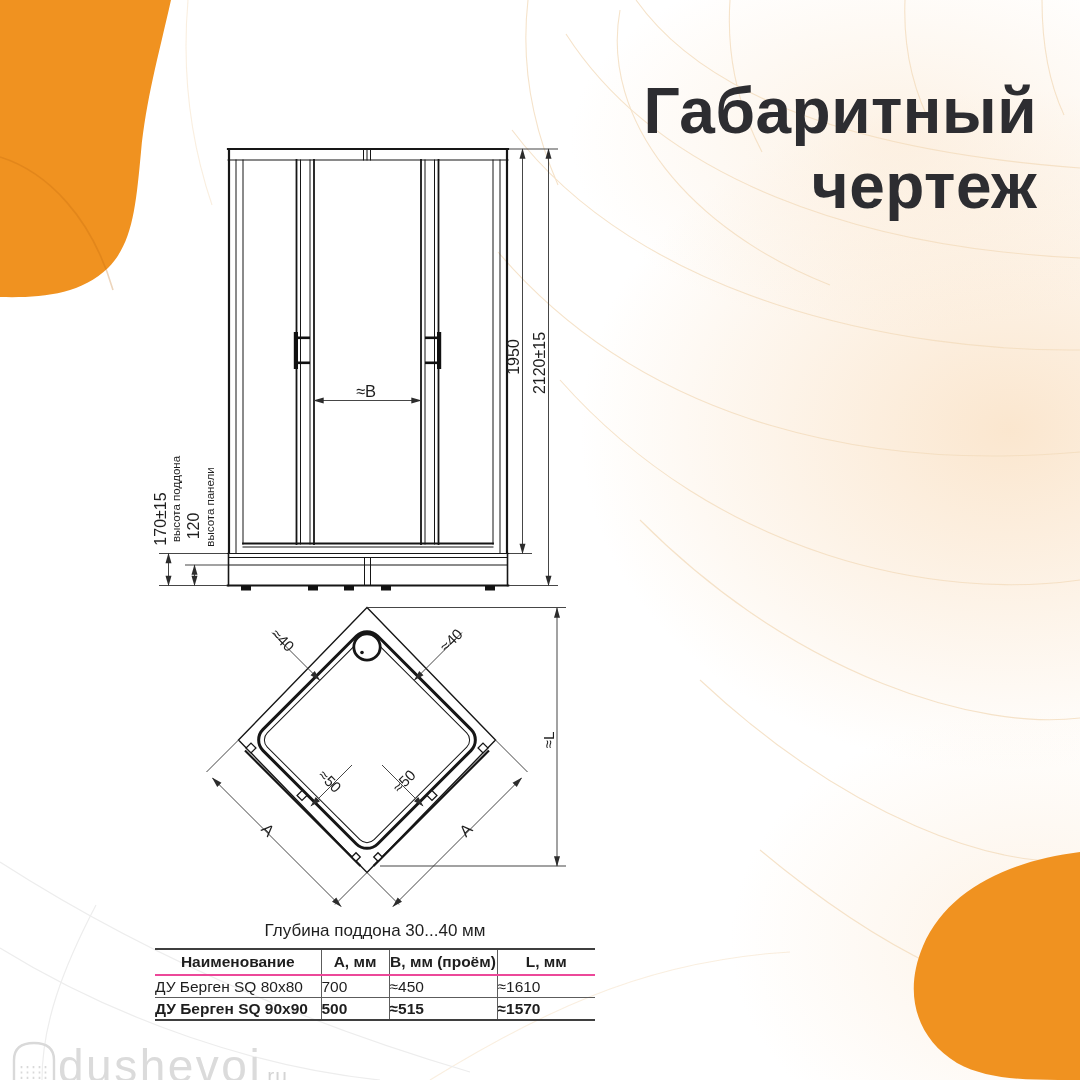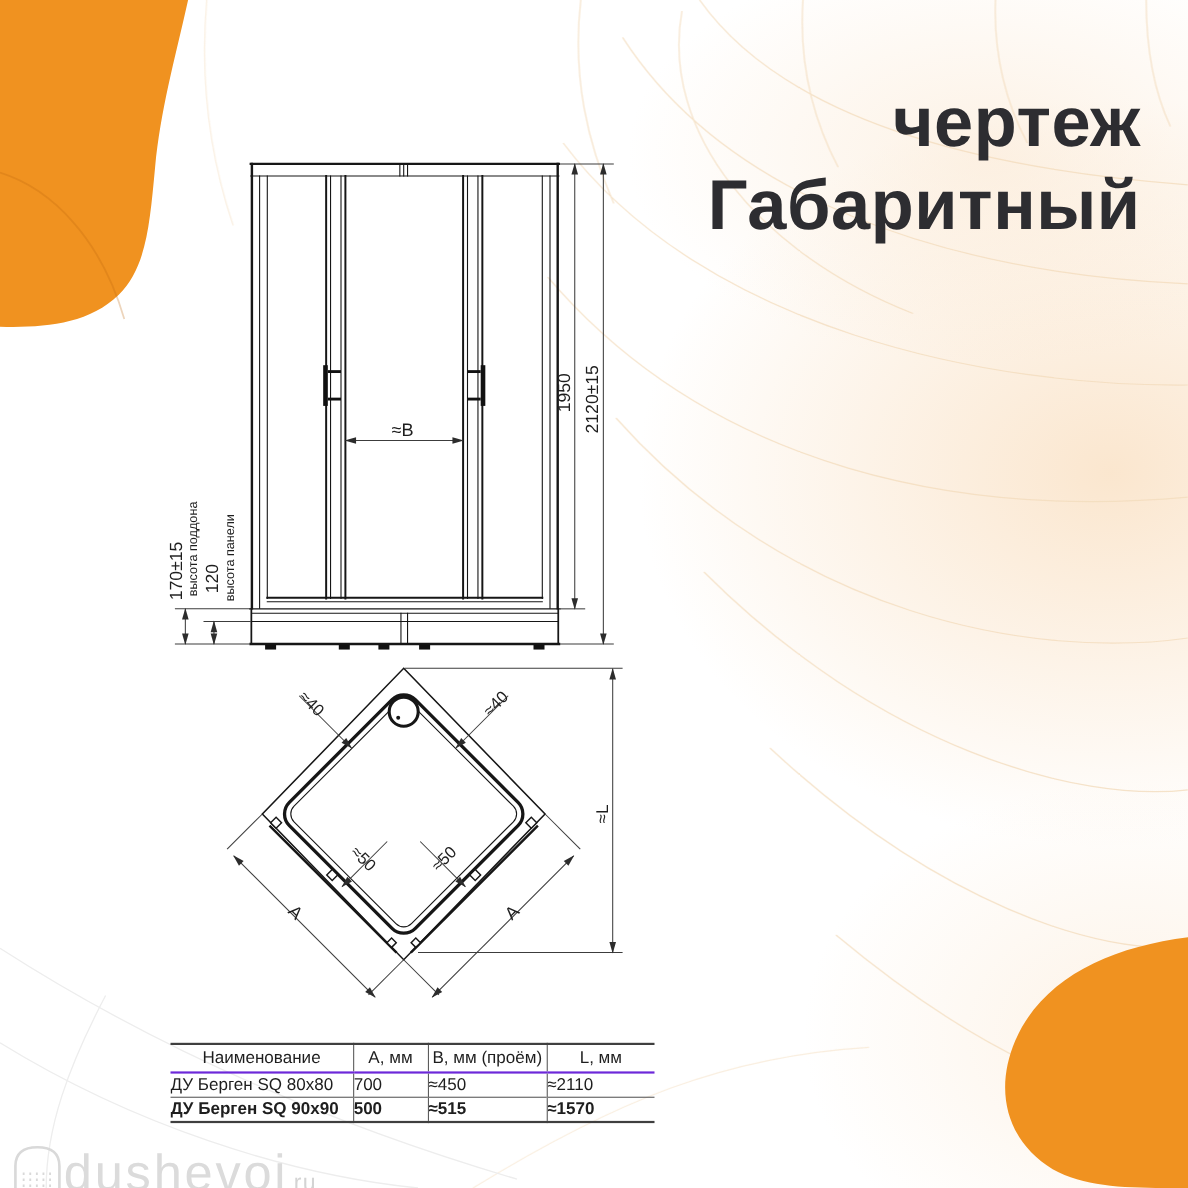--- a/index.html
+++ b/index.html
@@ -12,22 +12,22 @@
          font-size:64px;line-height:75px;font-weight:700;color:#2d2d31;
          letter-spacing:0.5px;z-index:3;}
 
   .caption{position:absolute;left:155px;top:921px;width:440px;text-align:center;
            font-size:17px;color:#1e1e1e;z-index:3;}
 
   table.sizes{position:absolute;left:155px;top:948px;width:440px;z-index:3;
         border-collapse:collapse;table-layout:fixed;
         font-size:15.5px;color:#1e1e1e;background:transparent;
         border-top:2px solid #3f3f3f;border-bottom:2px solid #3f3f3f;}
-  table.sizes th{font-weight:400;height:24px;padding:0;
-        border-bottom:2px solid #6d28d9;white-space:nowrap;overflow:hidden;}
+  table.sizes th{font-weight:700;height:24px;padding:0;
+        border-bottom:2px solid #ec4899;white-space:nowrap;overflow:hidden;}
   table.sizes td{height:21px;padding:0;text-align:left;white-space:nowrap;overflow:hidden;}
   table.sizes th + th, table.sizes td + td{border-left:1.5px solid #5c5c5c;margin-left:32px;}
   table.sizes tbody tr + tr td{border-top:1.5px solid #5c5c5c;font-weight:bold;}
 
   .watermark{position:absolute;left:10px;bottom:-9px;display:flex;align-items:flex-end;
              z-index:2;color:#dbdbdb;}
   .wm-text{font-size:46px;line-height:1;letter-spacing:2.5px;color:#dbdbdb;}
   .wm-ru{font-size:21px;line-height:1;margin:0 0 3px 5px;color:#d4d4d4;letter-spacing:1px;}
 
   svg text{fill:#1e1e1e;font-family:"Liberation Sans",sans-serif;}
@@ -207,24 +207,25 @@
       <text class="dimtxt" transform="translate(451,640) rotate(-45)" text-anchor="middle" font-size="15">≈40</text>
       <text class="dimtxt" transform="translate(330,781) rotate(45)" text-anchor="middle" font-size="15">≈50</text>
       <text class="dimtxt" transform="translate(404,781) rotate(-45)" text-anchor="middle" font-size="15">≈50</text>
       <text class="dimtxt" transform="translate(268,830) rotate(45)" text-anchor="middle" font-size="16">A</text>
       <text class="dimtxt" transform="translate(466,830) rotate(-45)" text-anchor="middle" font-size="16">A</text>
       <text class="dimtxt" transform="translate(548.5,740) rotate(-90)" text-anchor="middle" font-size="15.5">≈L</text>
     </g>
   </svg>
 
   <div class="title">
+    <div>Габаритный</div>
     <div>чертеж</div>
-    <div>Габаритный</div>
   </div>
 
+  <div class="caption">Глубина поддона 30...40 мм</div>
 
   <table class="sizes">
     <colgroup>
         <col style="width:166px">
         <col style="width:68px">
         <col style="width:108px">
         <col style="width:98px">
       </colgroup>
     <thead>
       <tr>
@@ -232,21 +233,21 @@
         <th>А, мм</th>
         <th>В, мм (проём)</th>
         <th>L, мм</th>
       </tr>
     </thead>
     <tbody>
       <tr>
         <td>ДУ Берген SQ 80x80</td>
         <td>700</td>
         <td>≈450</td>
-        <td>≈2110</td>
+        <td>≈1610</td>
       </tr>
       <tr>
         <td>ДУ Берген SQ 90x90</td>
         <td>500</td>
         <td>≈515</td>
         <td>≈1570</td>
       </tr>
     </tbody>
   </table>
 

